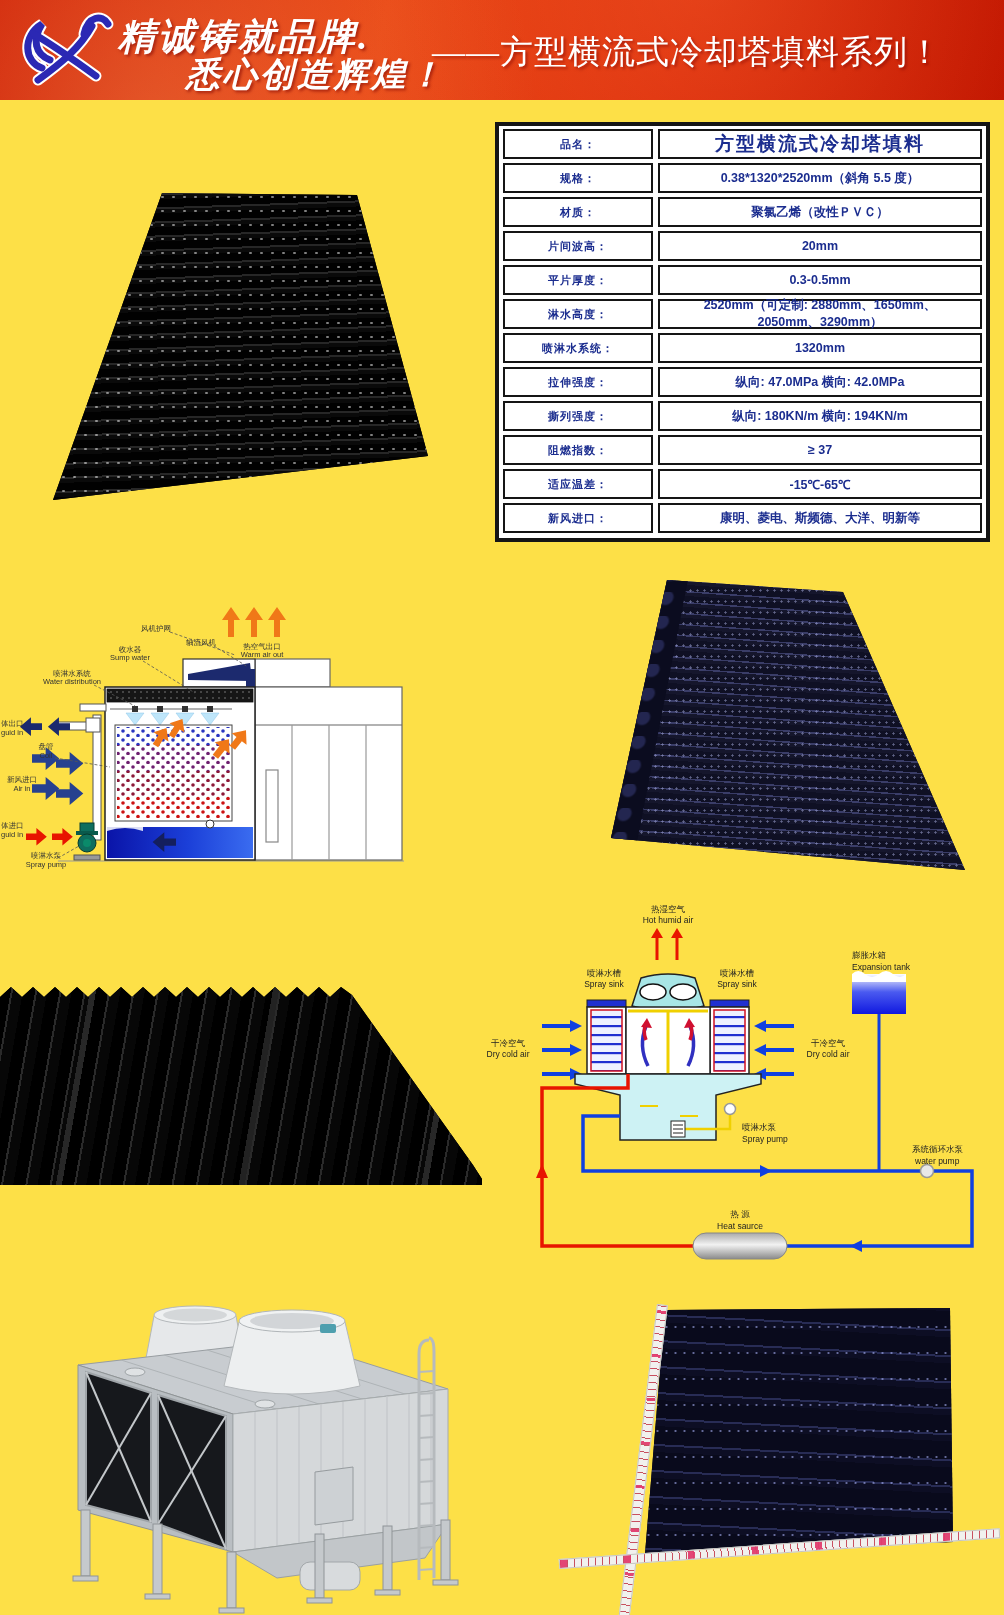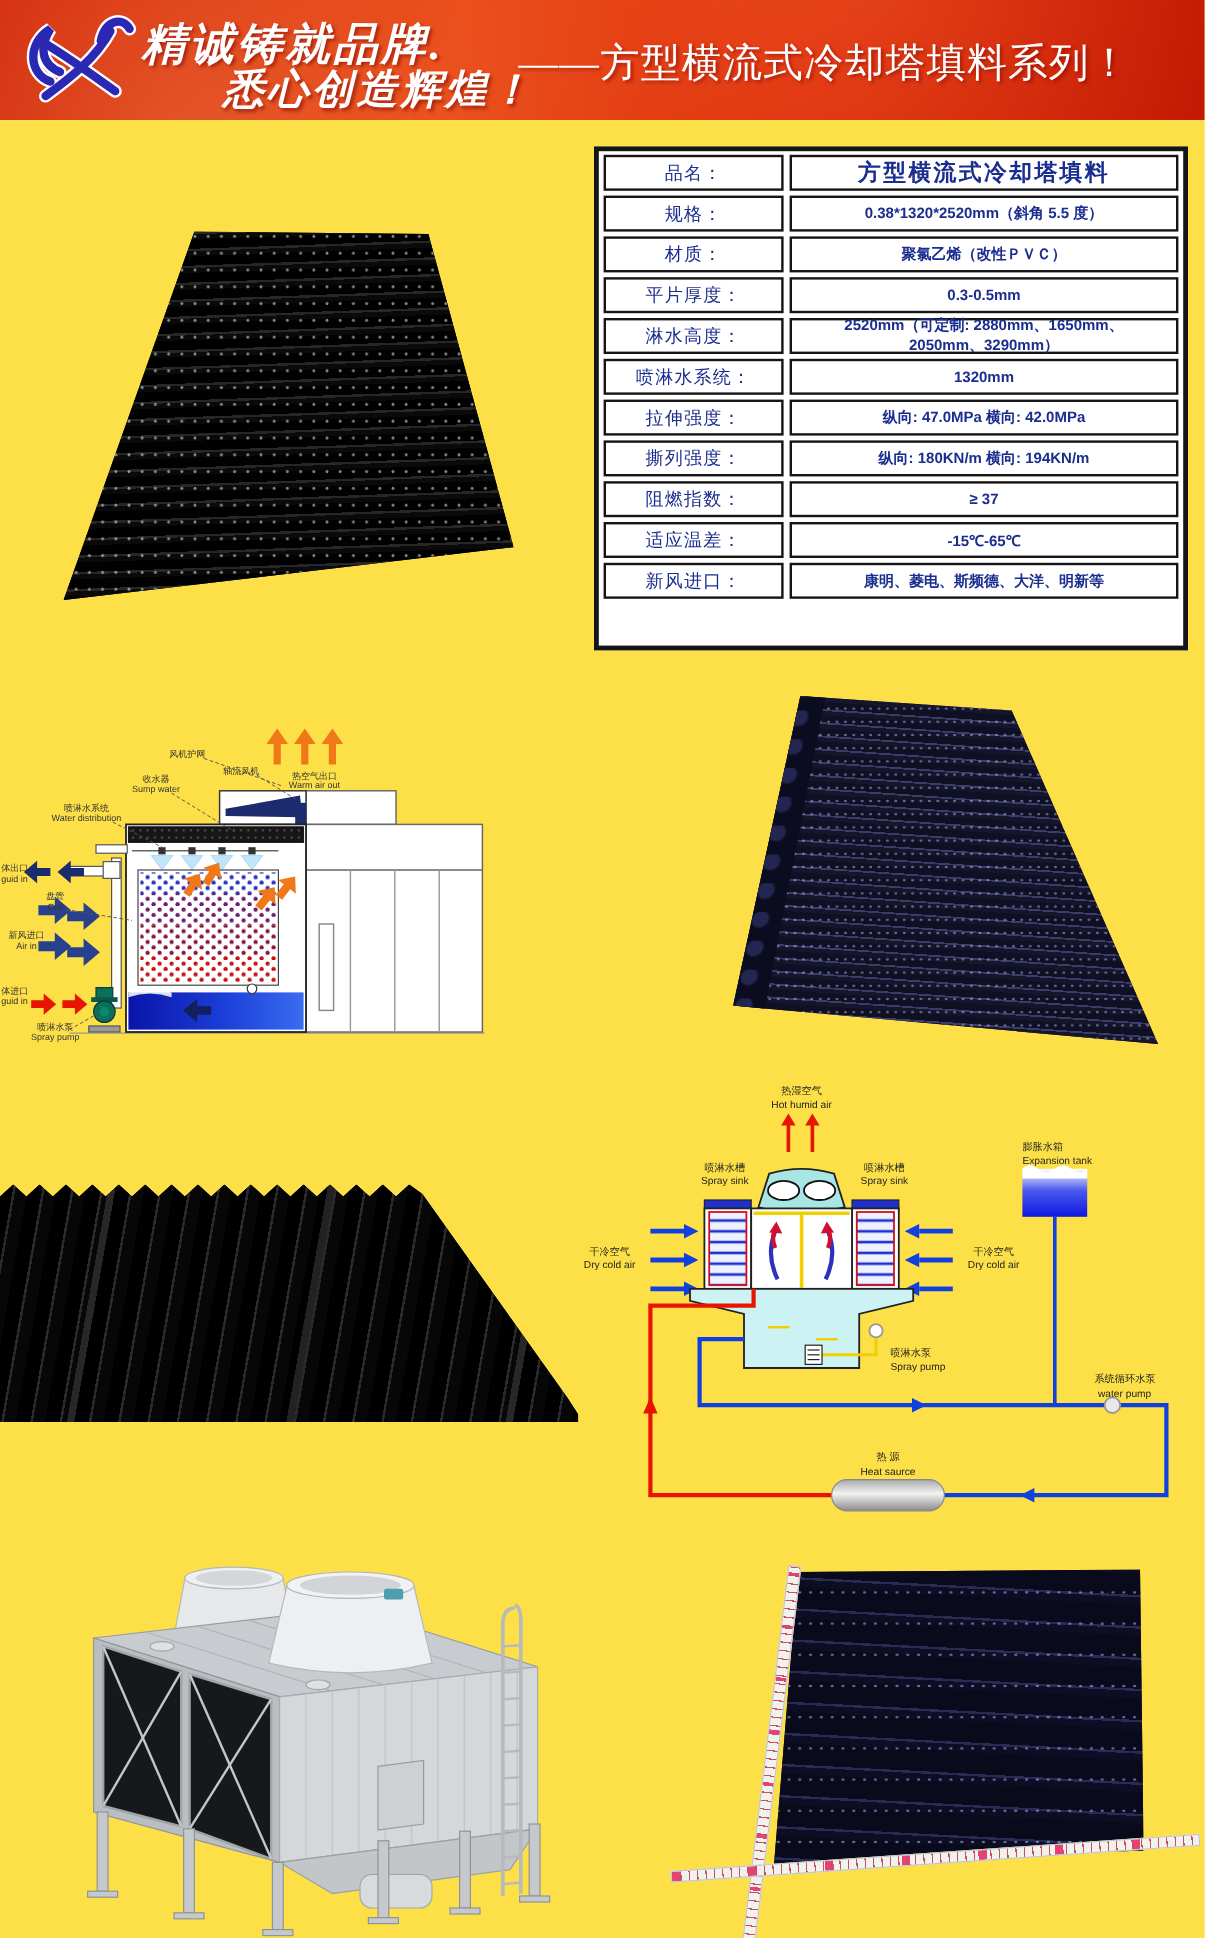--- a/index.html
+++ b/index.html
@@ -35,21 +35,21 @@
   }
 
   
   .spec-table {
     position:absolute; left:495px; top:122px; width:495px; height:420px;
     border:4px solid #151515; background:#fff; padding:3px 4px;
   }
   .spec-row { display:flex; gap:5px; margin-bottom:4px; height:30px; }
   .spec-label {
     width:150px; border:2px solid #151515; display:flex; align-items:center; justify-content:center;
-    color:#1b2d8f; font-weight:normal; font-size:15px; letter-spacing:1px;
+    color:#1b2d8f; font-weight:bold; font-size:11px; letter-spacing:1px;
   }
   .spec-value {
     flex:1; border:2px solid #151515; display:flex; align-items:center; justify-content:center;
     color:#1b2d8f; font-weight:bold; font-size:12.5px; text-align:center; padding:0 16px;
   }
   .spec-row.first .spec-value { font-size:19px; letter-spacing:2px; }
 
   
   .photo1 {
     position:absolute; left:25px; top:148px; width:465px; height:372px;
@@ -160,20 +160,24 @@
       <div class="spec-label">品名：</div>
       <div class="spec-value">方型横流式冷却塔填料</div>
     </div>
     <div class="spec-row">
       <div class="spec-label">规格：</div>
       <div class="spec-value">0.38*1320*2520mm（斜角 5.5 度）</div>
     </div>
     <div class="spec-row">
       <div class="spec-label">材质：</div>
       <div class="spec-value">聚氯乙烯（改性ＰＶＣ）</div>
+    </div>
+    <div class="spec-row">
+      <div class="spec-label">片间波高：</div>
+      <div class="spec-value">20mm</div>
     </div>
     <div class="spec-row">
       <div class="spec-label">平片厚度：</div>
       <div class="spec-value">0.3-0.5mm</div>
     </div>
     <div class="spec-row">
       <div class="spec-label">淋水高度：</div>
       <div class="spec-value">2520mm（可定制: 2880mm、1650mm、2050mm、3290mm）</div>
     </div>
     <div class="spec-row">

